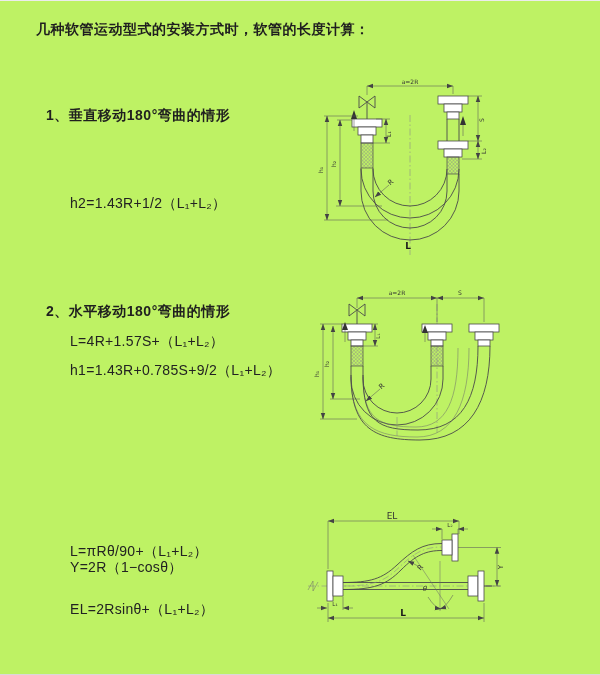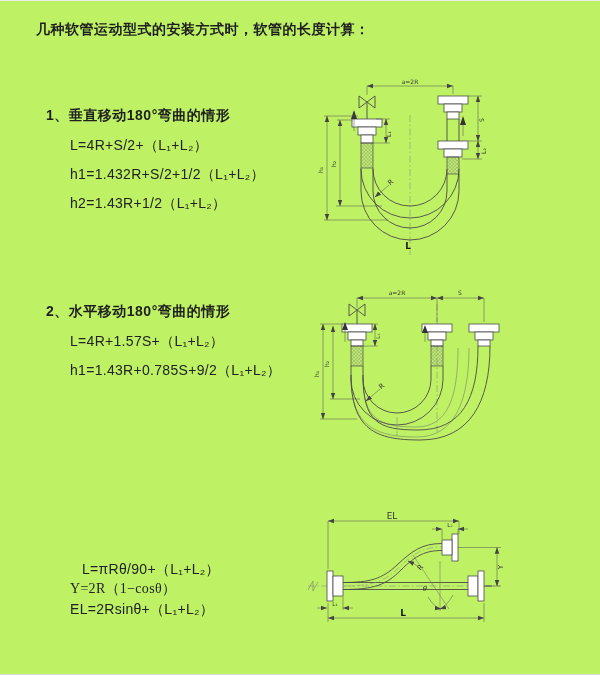--- a/index.html
+++ b/index.html
@@ -24,30 +24,28 @@
   .lbl-b{font-size:9px;font-weight:700;fill:#1a1a1a;}
 </style>
 </head>
 <body>
 
 <div class="page">
 
   <div class="abs title">几种软管运动型式的安装方式时，软管的长度计算：</div>
 
   <div class="abs heading" style="left:46px;top:106px;">1、垂直移动180°弯曲的情形</div>
-  <div class="abs formula" style="left:70px;top:136px;">L=4R+S/2+（L₁+L₂）</div>
-  <div class="abs formula" style="left:70px;top:165px;">h1=1.432R+S/2+1/2（L₁+L₂）</div>
   <div class="abs formula" style="left:70px;top:194px;">h2=1.43R+1/2（L₁+L₂）</div>
 
   <div class="abs heading" style="left:46px;top:302px;">2、水平移动180°弯曲的情形</div>
   <div class="abs formula" style="left:70px;top:332px;">L=4R+1.57S+（L₁+L₂）</div>
   <div class="abs formula" style="left:70px;top:361px;">h1=1.43R+0.785S+9/2（L₁+L₂）</div>
 
-  <div class="abs formula" style="left:70px;top:560px;margin-left:12px;">L=πRθ/90+（L₁+L₂）</div>
-  <div class="abs formula" style="left:70px;top:579px;font-family:Liberation Serif, serif;">Y=2R（1−cosθ）</div>
+  <div class="abs formula" style="left:70px;top:542px;">L=πRθ/90+（L₁+L₂）</div>
+  <div class="abs formula" style="left:70px;top:558px;">Y=2R（1−cosθ）</div>
   <div class="abs formula" style="left:70px;top:600px;text-align:right;">EL=2Rsinθ+（L₁+L₂）</div>
 
   <svg style="left:310px;top:72px;" width="200" height="190" viewBox="0 0 200 190">
     <defs>
       <marker id="ah" viewBox="0 0 10 10" refX="9.5" refY="5" markerWidth="6.5" markerHeight="6.5" markerUnits="userSpaceOnUse" orient="auto-start-reverse">
         <path d="M0,1.5 L10,5 L0,8.5 Z" fill="#444"></path>
       </marker>
       <pattern id="braidpat" width="3.5" height="3.5" patternUnits="userSpaceOnUse">
         <path d="M0,3.5 L3.5,0 M0,0 L3.5,3.5" stroke="#8a8a8a" stroke-width="0.45"></path>
       </pattern>

